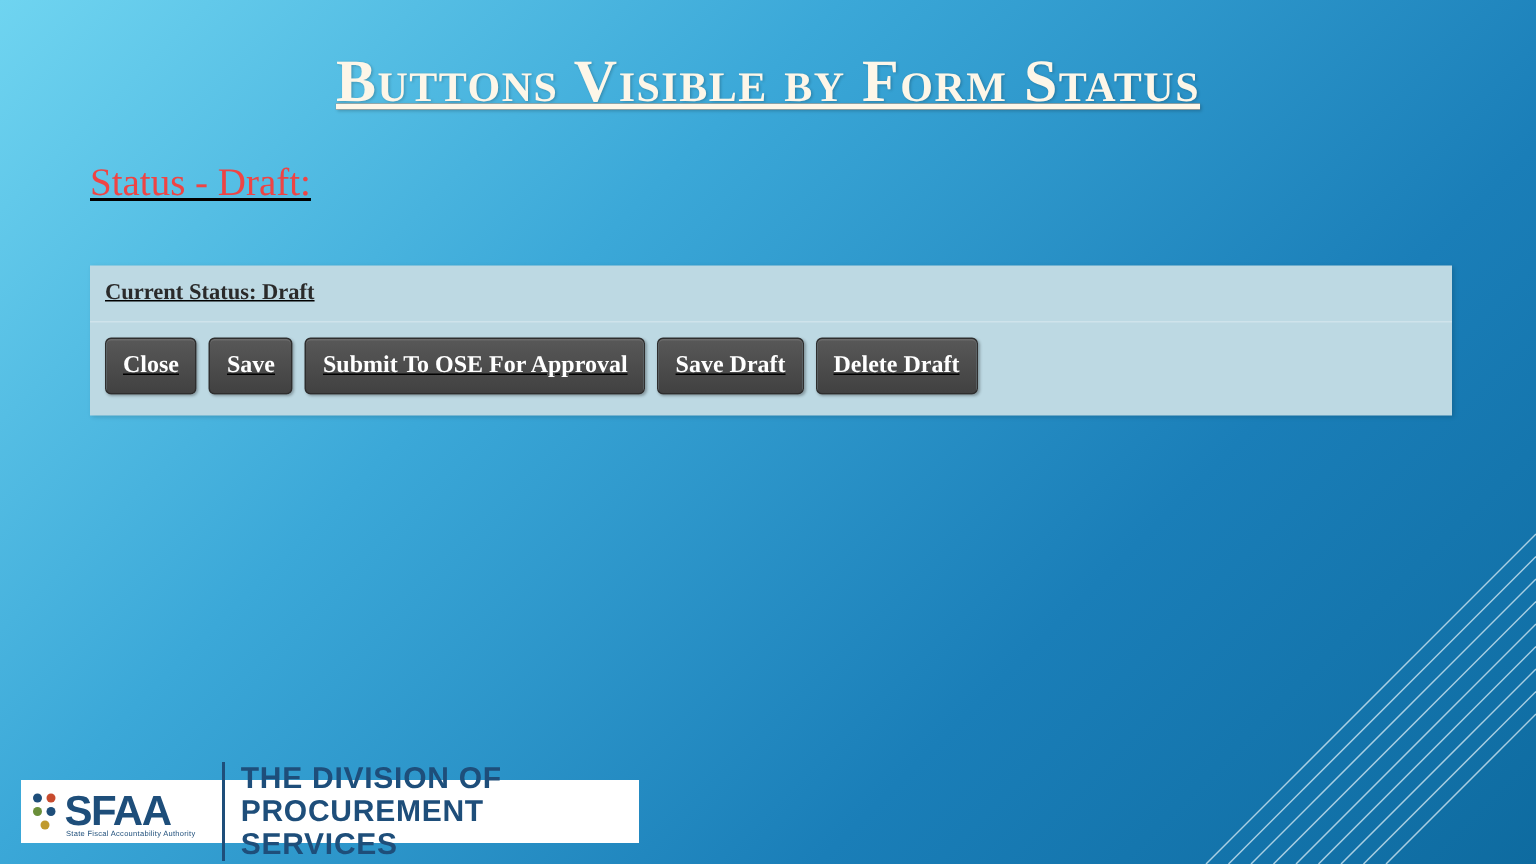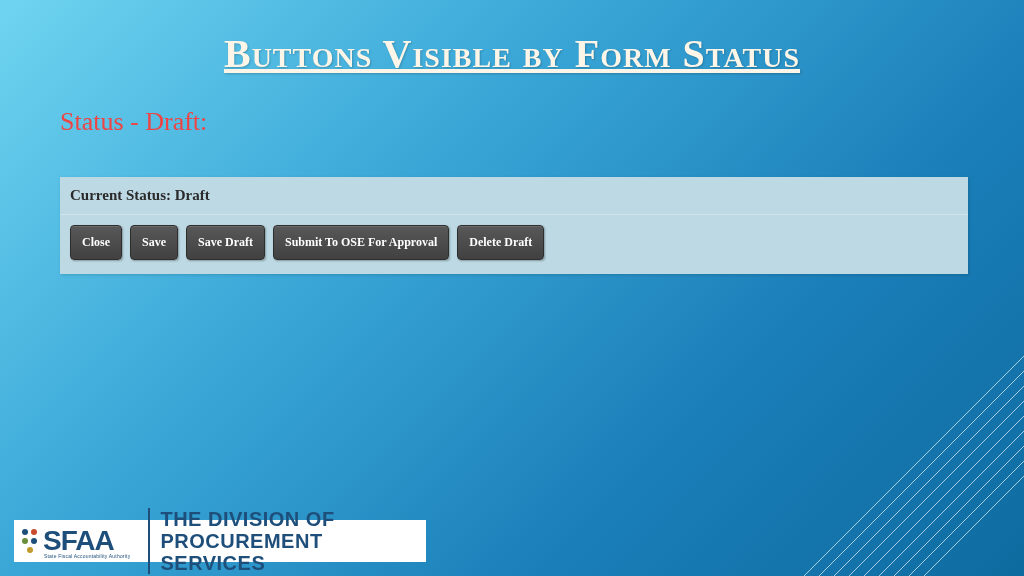--- a/index.html
+++ b/index.html
@@ -6,20 +6,21 @@
   html, body { width: 1024px; height: 576px; overflow: hidden; }
   body {
     font-family: Georgia, 'Times New Roman', serif;
     background: linear-gradient(135deg, #6fd4f0 0%, #3ba8d8 35%, #1a7eb8 70%, #0e6ba0 100%);
     position: relative;
   }
   .slide {
     width: 100%; height: 100%;
     position: relative;
     padding: 30px 60px;
+    text-decoration: underline;
   }
   .title {
     color: #fdf6e8;
     font-size: 40px;
     font-weight: bold;
     text-align: center;
     text-decoration: underline;
     letter-spacing: 1px;
     font-variant: small-caps;
     text-shadow: 1px 1px 2px rgba(0,0,0,0.2);
@@ -49,21 +50,21 @@
   }
   .button-row {
     padding: 10px 10px 0 10px;
     display: flex;
     gap: 8px;
   }
   .app-btn {
     background: linear-gradient(#585858, #414141);
     color: #fff;
     font-family: 'Times New Roman', Georgia, serif;
-    font-size: 12px;
+    font-size: 16px;
     font-weight: bold;
     padding: 9px 11px;
     border: 1px solid #2e2e2e;
     border-radius: 4px;
     box-shadow: inset 0 1px 0 rgba(255,255,255,0.12), 1px 1px 2px rgba(0,0,0,0.3);
     cursor: pointer;
   }
   .footer-badge {
     position: absolute;
     left: 14px;
@@ -130,22 +131,22 @@
 
   <h1 class="title">Buttons Visible by Form Status</h1>
 
   <div class="subtitle">Status - Draft:</div>
 
   <div class="panel">
     <div class="panel-status">Current Status: Draft</div>
     <div class="button-row">
       <button class="app-btn">Close</button>
       <button class="app-btn">Save</button>
+      <button class="app-btn">Submit To OSE For Approval</button>
       <button class="app-btn">Save Draft</button>
-      <button class="app-btn">Submit To OSE For Approval</button>
       <button class="app-btn">Delete Draft</button>
     </div>
   </div>
 
   <div class="footer-badge">
     <div class="logo-wrap">
       <div class="logo-block">
         <span class="logo-dots">
           <svg width="20" height="30" viewBox="0 0 20 30">
             <circle cx="5" cy="6" r="3" fill="#1e4e7a"></circle>

